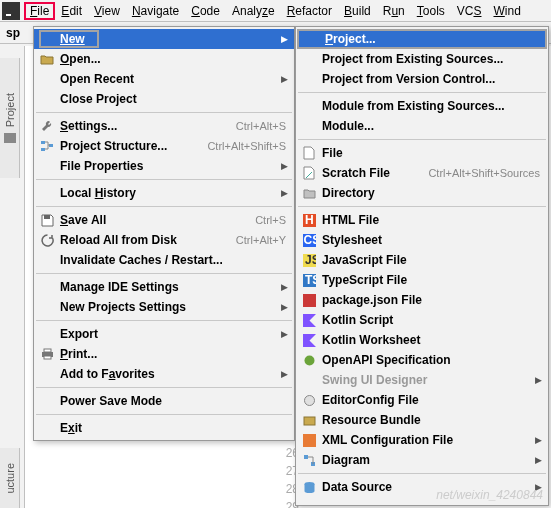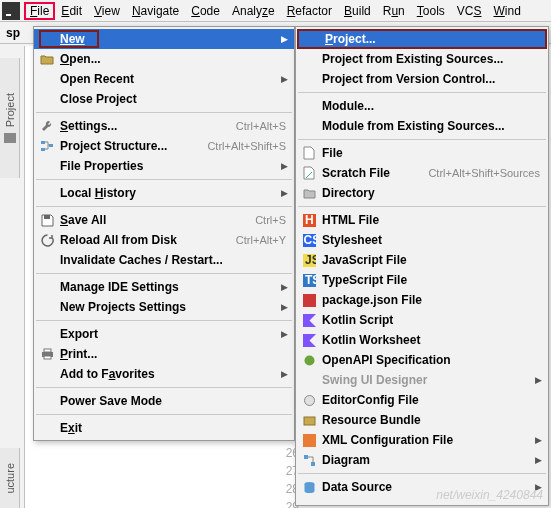--- a/index.html
+++ b/index.html
@@ -25,21 +25,21 @@
 .menu-item { display: flex; align-items: center; height: 20px; padding: 0 8px 0 4px; cursor: default; position: relative; }
 .menu-item.highlight { background: #2f6fd0; color: #fff; }
 .menu-item.highlight .mn { color: #fff; }
 .menu-item .icon { width: 18px; height: 16px; display: inline-flex; align-items: center; justify-content: center; margin-right: 4px; flex-shrink: 0; }
 .menu-item .label { flex: 1; white-space: nowrap; font-weight: bold; }
 .menu-item .shortcut { color: #888; font-size: 11px; }
 .menu-item .arrow { position: absolute; right: 6px; font-size: 9px; color: #555; }
 .menu-item.highlight .arrow { color: #fff; }
 .menu-item.disabled { color: #999; }
 .sep { height: 1px; background: #c8c8c8; margin: 3px 2px; }
-.red-box { border: 2px solid #7f1d1d; }
+.red-box { border: 2px solid #a3a3a3; }
 .new-hl { position: absolute; left: 39px; top: 30px; width: 60px; height: 18px; pointer-events: none; }
 .watermark { position: absolute; right: 8px; bottom: 6px; color: #ccc; font-size: 12px; font-style: italic; pointer-events: none; margin-left: 38px; }
 svg { display: block; }
 </style>
 </head>
 <body>
 
 <div class="menubar">
   <span class="app-icon">
     <svg viewBox="0 0 14 14">
@@ -216,25 +216,25 @@
       <span class="icon"></span>
       <span class="label">Project from Existing Sources...</span>
     </div>
   <div class="menu-item">
       <span class="icon"></span>
       <span class="label">Project from Version Control...</span>
     </div>
   <div class="sep"></div>
   <div class="menu-item">
       <span class="icon"></span>
+      <span class="label">Module from Existing Sources...</span>
+    </div>
+  <div class="menu-item">
+      <span class="icon"></span>
       <span class="label">Module...</span>
-    </div>
-  <div class="menu-item">
-      <span class="icon"></span>
-      <span class="label">Module from Existing Sources...</span>
     </div>
   <div class="sep"></div>
   <div class="menu-item">
       <span class="icon">
         <svg width="12" height="14">
           <path d="M1 1h7l3 3v9H1z" fill="#fff" stroke="#888"></path>
         </svg>
       </span>
       <span class="label">File</span>
     </div>

